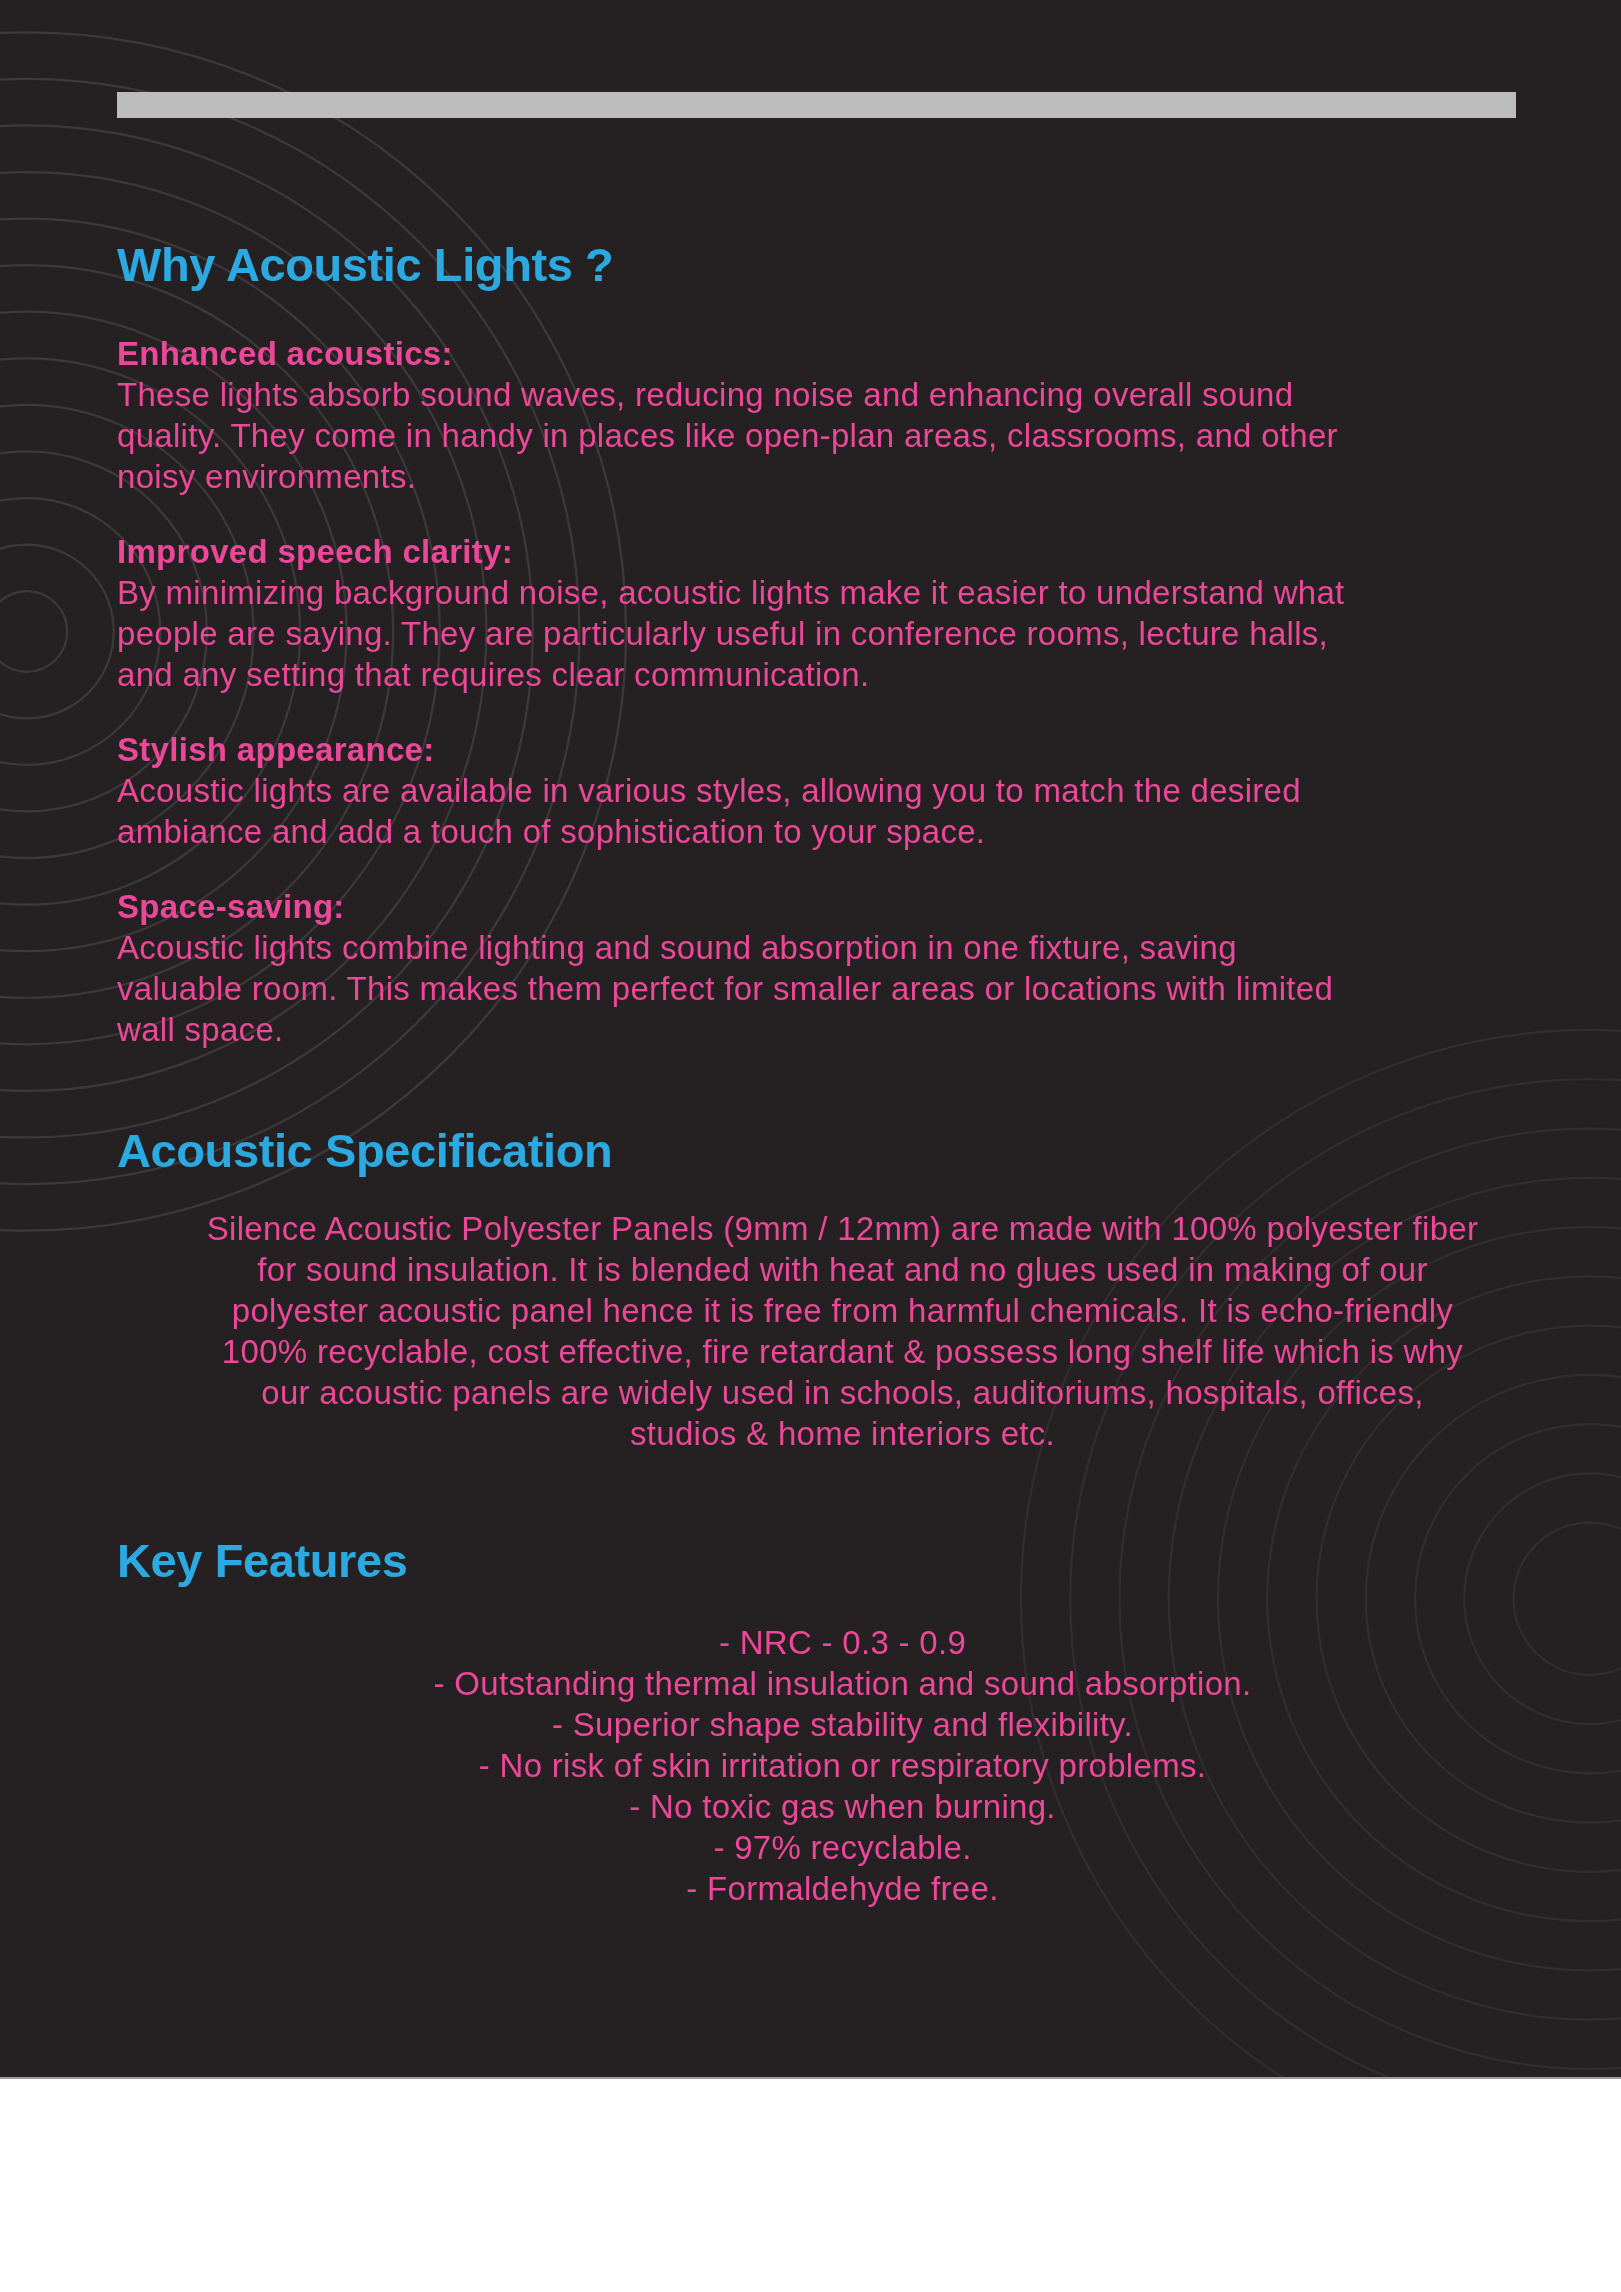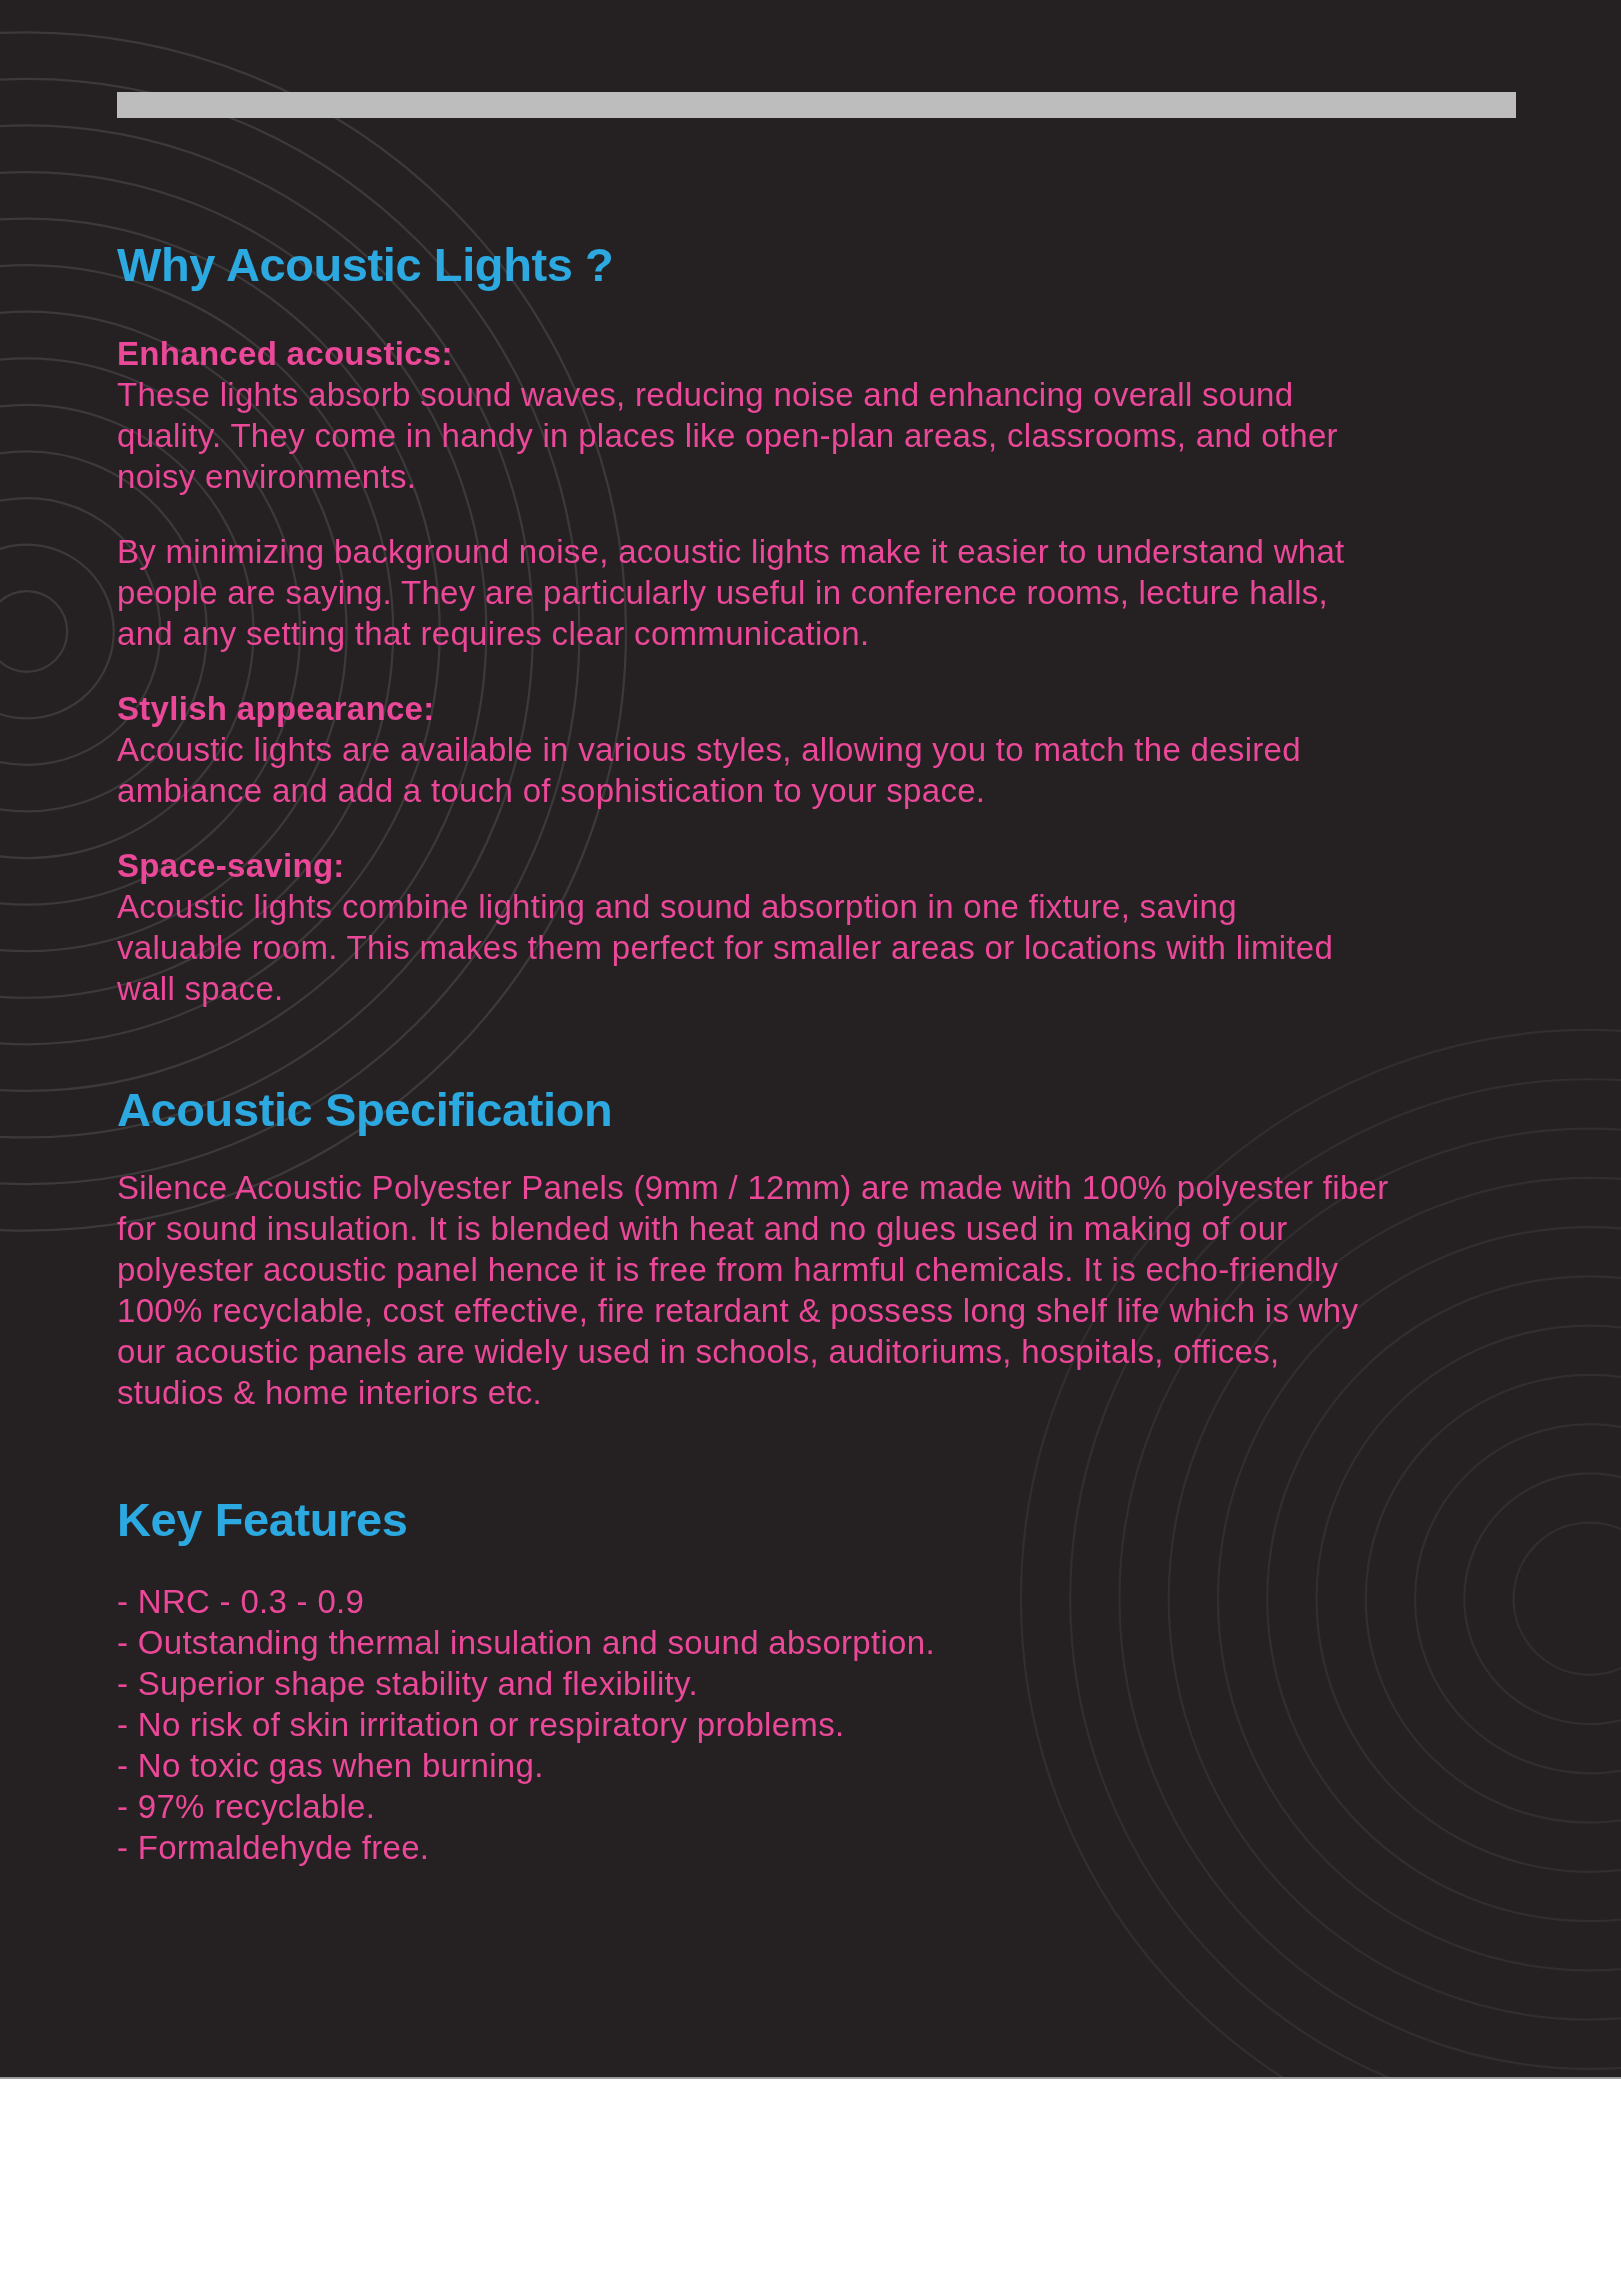--- a/index.html
+++ b/index.html
@@ -57,21 +57,21 @@
     font-size: 33px;
     line-height: 41px;
     letter-spacing: 0.3px;
     color: #ec4899;
     white-space: pre;
   }
   .why-item { margin: 0 0 34px 0; }
   .item-title {
     font-weight: bold;
   }
-  .para { margin: 0; }
+  .para { margin: 0; text-align: center; }
   .footer-white {
     position: absolute;
     left: 0;
     top: 2080px;
     width: 1621px;
     height: 213px;
     background: #ffffff;
   }
 </style>
 </head>
@@ -120,20 +120,21 @@
 
       <div class="why-item">
         <div class="body-text item-title">Enhanced acoustics:</div>
         <div class="body-text">These lights absorb sound waves, reducing noise and enhancing overall sound
 quality. They come in handy in places like open-plan areas, classrooms, and other
 noisy environments.</div>
       </div>
 
 
       <div class="why-item">
+        <div class="body-text item-title">Improved speech clarity:</div>
         <div class="body-text">By minimizing background noise, acoustic lights make it easier to understand what
 people are saying. They are particularly useful in conference rooms, lecture halls,
 and any setting that requires clear communication.</div>
       </div>
 
       <div class="why-item">
         <div class="body-text item-title">Stylish appearance:</div>
         <div class="body-text">Acoustic lights are available in various styles, allowing you to match the desired
 ambiance and add a touch of sophistication to your space.</div>
       </div>

